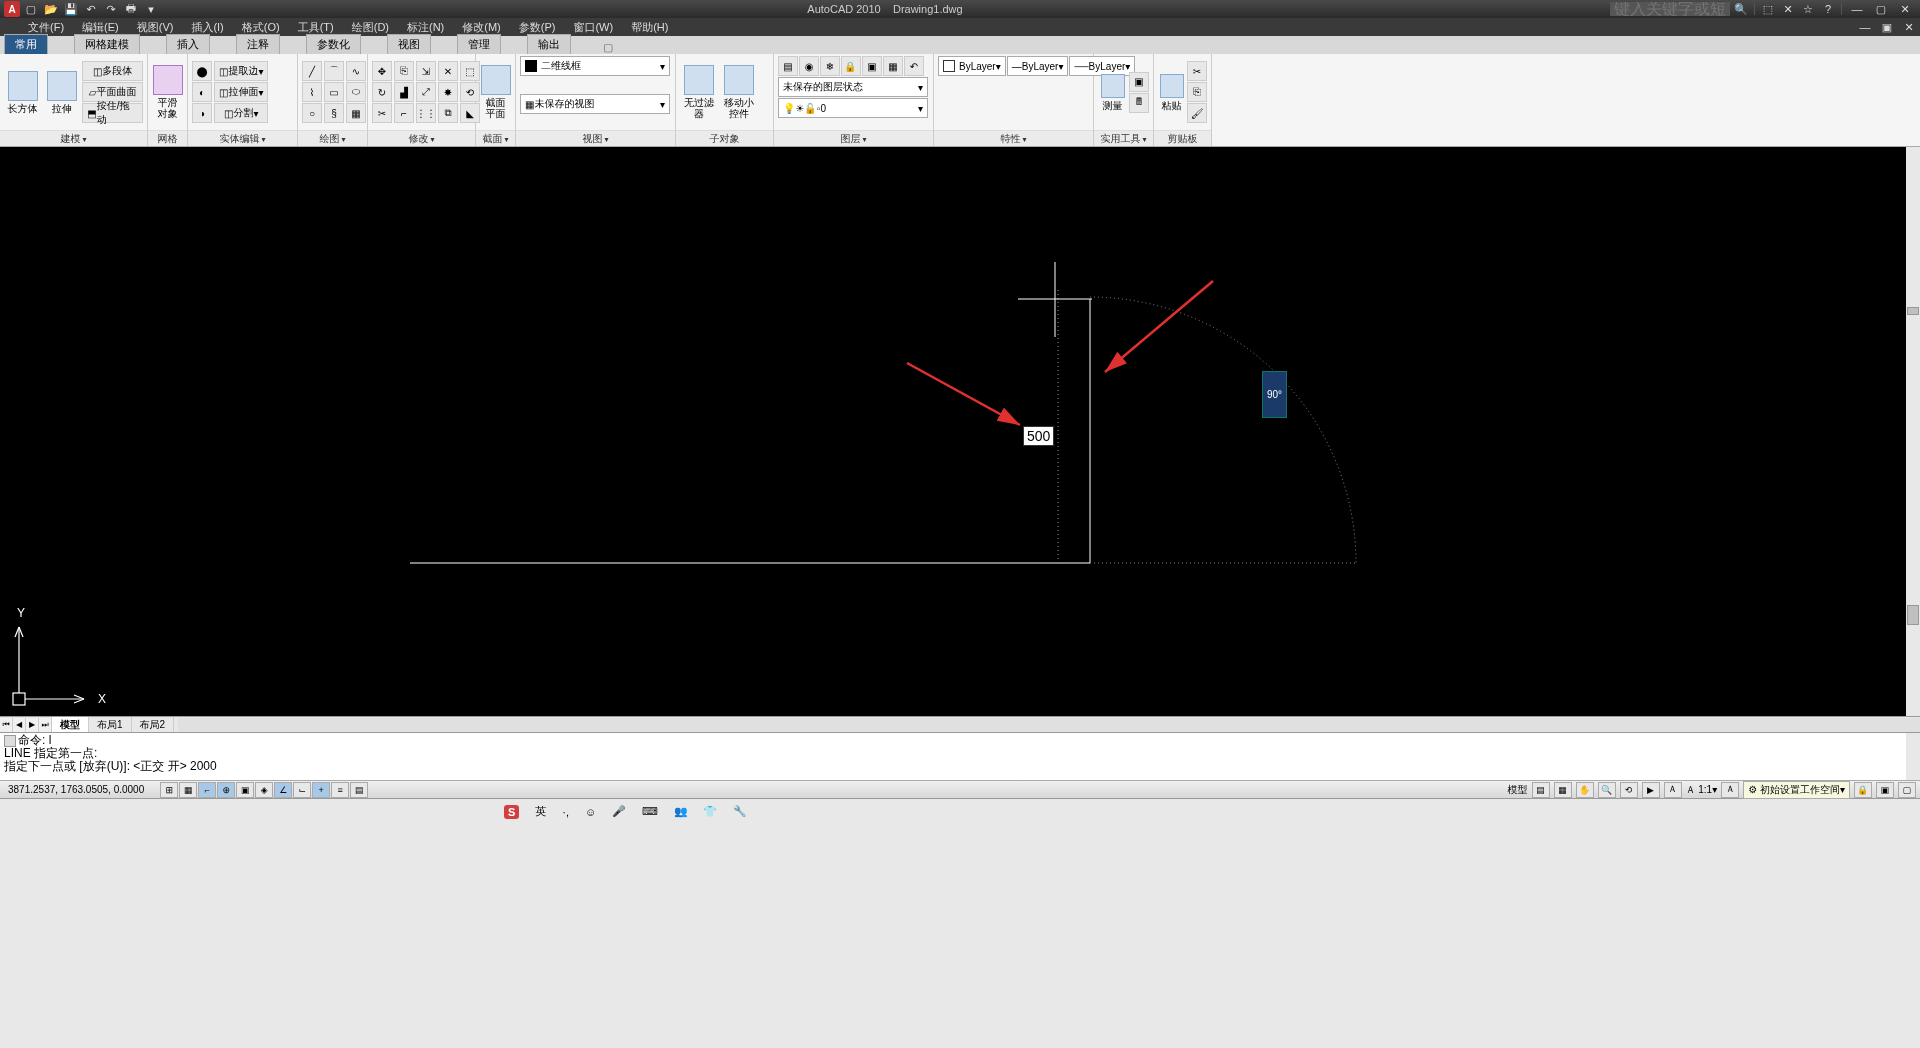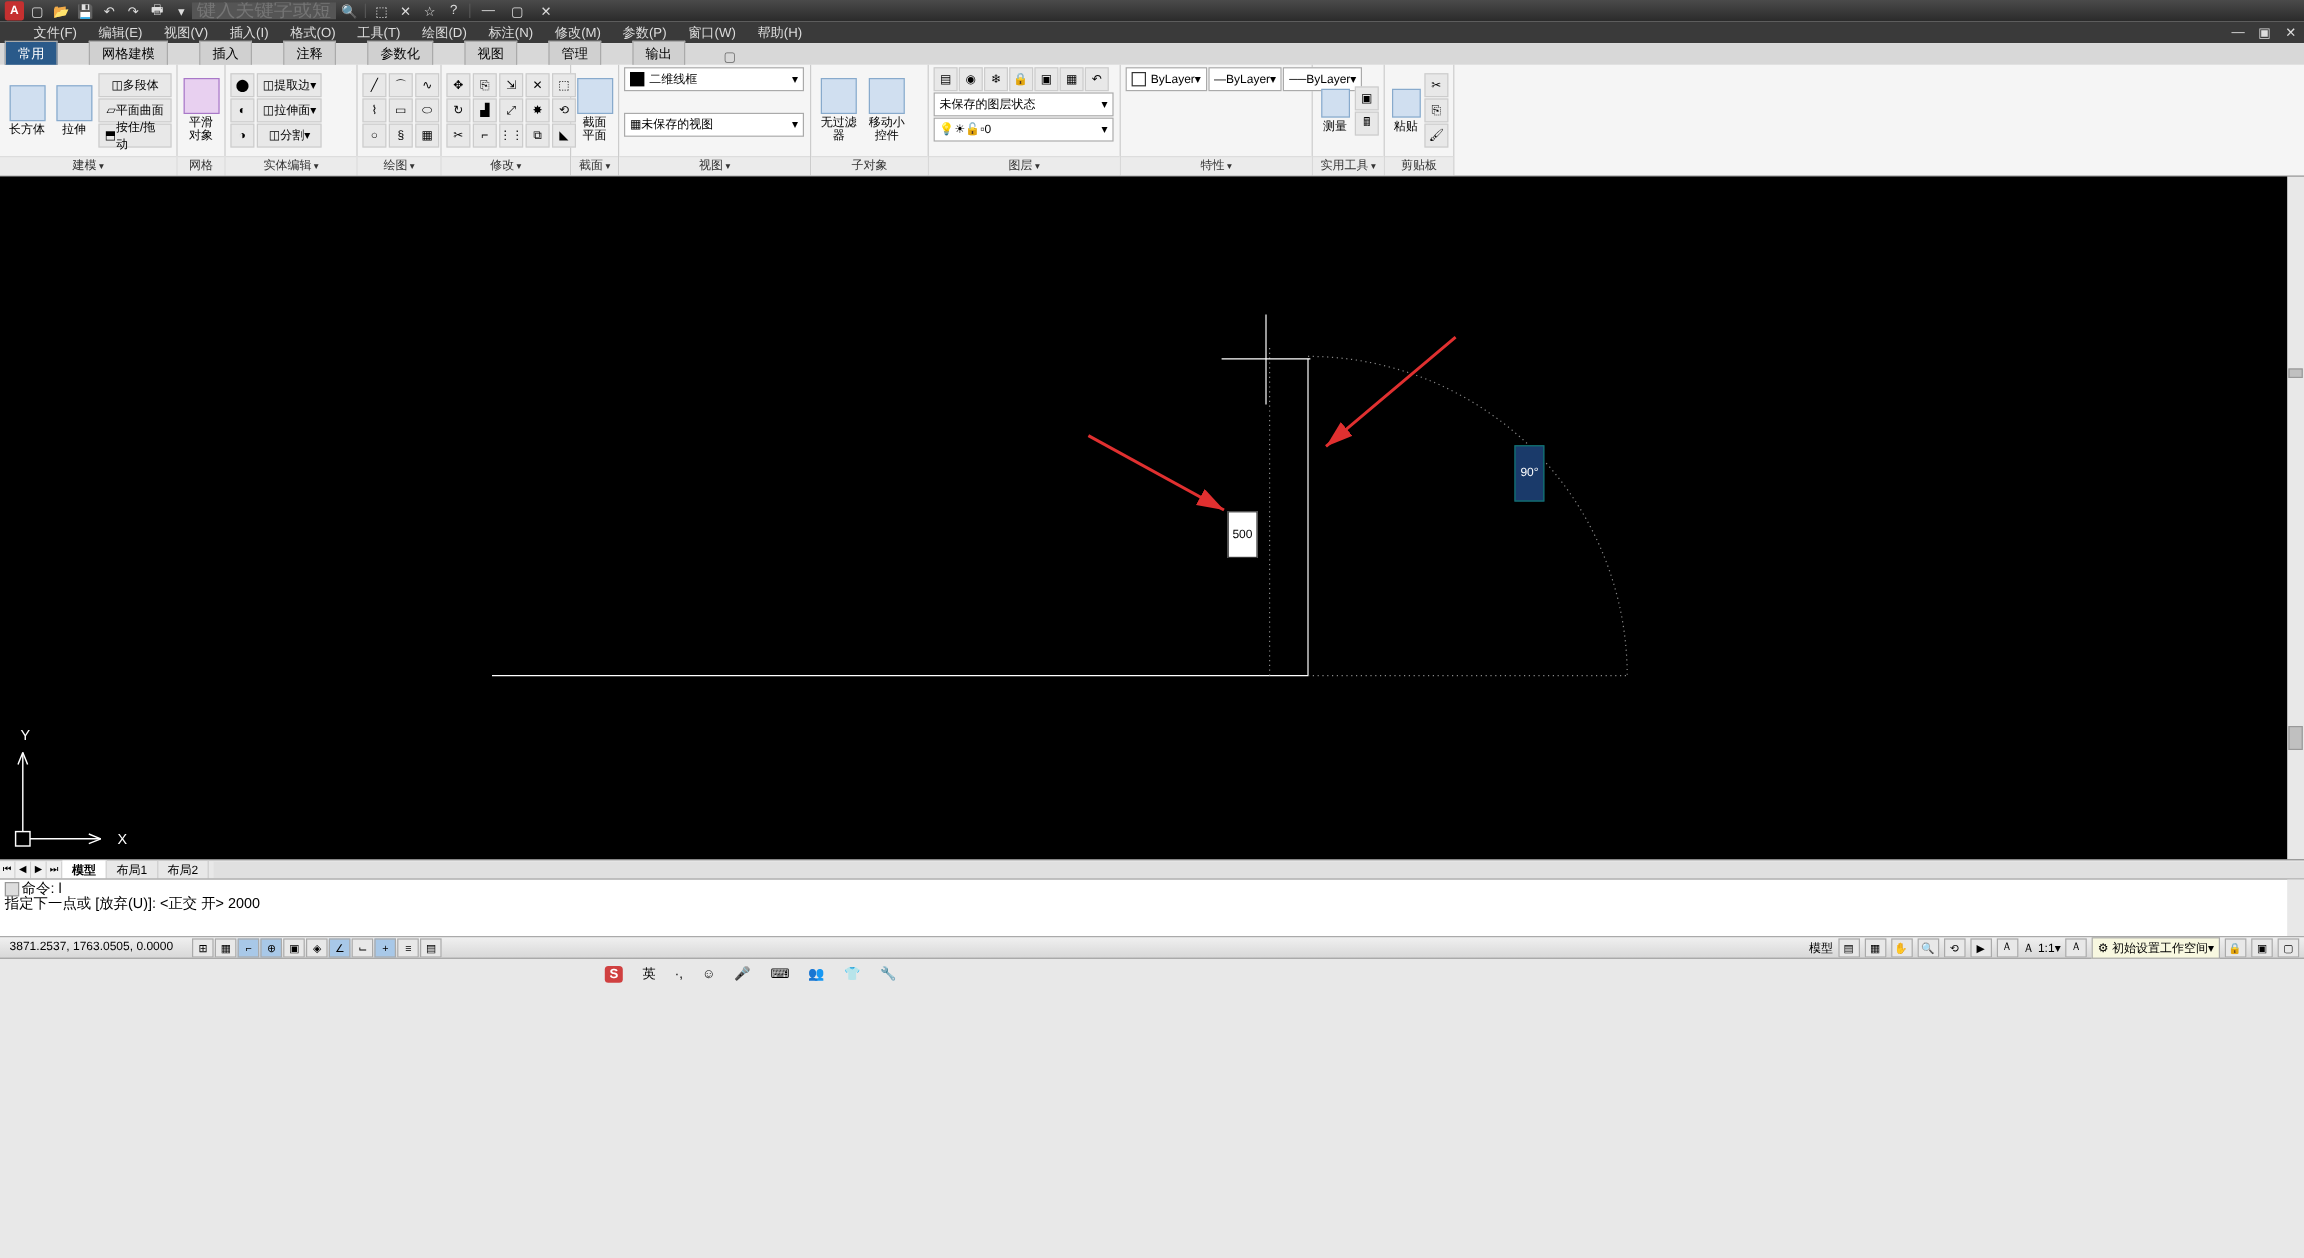--- a/index.html
+++ b/index.html
@@ -36,21 +36,21 @@
     .big-btn .lbl { font-size: 10px; text-align: center; line-height: 11px; }
     .small-row { display: flex; flex-direction: column; gap: 1px; }
     .sm-btn { width: 20px; height: 20px; background: #e8e8e8; border: 1px solid #ccc; cursor: pointer; display: flex; align-items: center; justify-content: center; font-size: 10px; }
     .sm-btn-wide { width: auto; padding: 0 4px; font-size: 10px; }
     .combo { height: 20px; border: 1px solid #aaa; background: #fff; font-size: 10px; display: flex; align-items: center; padding: 0 4px; }
     .combo .sw { width: 12px; height: 12px; background: #000; margin-right: 4px; }
     .combo .dd { margin-left: auto; }
     
     .canvas-area { position: relative; height: 569px; background: #000; }
     .canvas-svg { width: 100%; height: 100%; }
-    .dim-input { position: absolute; background: #fff; border: 1px solid #333; padding: 13px 3px; font-size: 10px; color: #000; }
+    .dim-input { position: absolute; background: #fff; border: 1px solid #333; padding: 1px 3px; font-size: 14px; color: #000; }
     .angle-label { position: absolute; background: #1a3a6a; color: #fff; border: 1px solid #0f766e; padding: 17px 4px; font-size: 10px; }
     .vscroll { position: absolute; right: 0; top: 0; width: 14px; height: 100%; background: #e8e8e8; }
     .vscroll-thumb { position: absolute; width: 12px; left: 1px; background: #c0c0c0; border: 1px solid #999; }
     
     .layout-tabs { height: 16px; background: #e8e8e8; display: flex; align-items: center; border-top: 1px solid #999; }
     .nav-btns { display: flex; }
     .nav-btn { width: 13px; height: 14px; background: #f0f0f0; border-right: 1px solid #ccc; cursor: pointer; display: flex; align-items: center; justify-content: center; font-size: 8px; }
     .ltab { padding: 1px 8px; font-size: 10px; border-right: 1px solid #ccc; cursor: pointer; }
     .ltab.active { background: #fff; font-weight: bold; }
     .hscroll { flex: 1; height: 14px; background: #e0e0e0; margin-left: 4px; position: relative; }
@@ -77,20 +77,25 @@
 <div class="titlebar">
   <div class="titlebar-left">
     <div class="app-icon">A</div>
     <div class="qat-btn">▢</div>
     <div class="qat-btn">📂</div>
     <div class="qat-btn">💾</div>
     <div class="qat-btn">↶</div>
     <div class="qat-btn">↷</div>
     <div class="qat-btn">🖶</div>
     <div class="qat-btn">▾</div>
+  </div>
+  <div class="titlebar-center">
+    <span class="titlebar-title">
+      <span>AutoCAD 2010</span>&nbsp;&nbsp;&nbsp;&nbsp;<span>Drawing1.dwg</span>
+    </span>
   </div>
   <div class="titlebar-right">
     <input class="search-input" placeholder="键入关键字或短语" style="">
     <div class="qat-btn">🔍</div>
     <div class="qat-sep"></div>
     <div class="qat-btn">⬚</div>
     <div class="qat-btn">✕</div>
     <div class="qat-btn">☆</div>
     <div class="qat-btn">?</div>
     <div class="qat-sep"></div>
@@ -384,20 +389,21 @@
     <div class="nav-btn">⏭</div>
   </div>
   <div class="ltab active">模型</div>
   <div class="ltab">布局1</div>
   <div class="ltab">布局2</div>
   <div class="hscroll"></div>
 </div>
 
 <div class="cmdline">
   <div><span class="cmd-prefix"></span><span>命令: l</span></div>
+  <div>LINE 指定第一点:</div>
   <div>指定下一点或 [放弃(U)]:  &lt;正交 开&gt; 2000</div>
   <div class="cmd-vscroll"></div>
 </div>
 
 <div class="statusbar">
   <div class="coords">3871.2537, 1763.0505, 0.0000</div>
   <div class="status-btns">
     <div class="st-btn">⊞</div>
     <div class="st-btn">▦</div>
     <div class="st-btn active">⌐</div>

